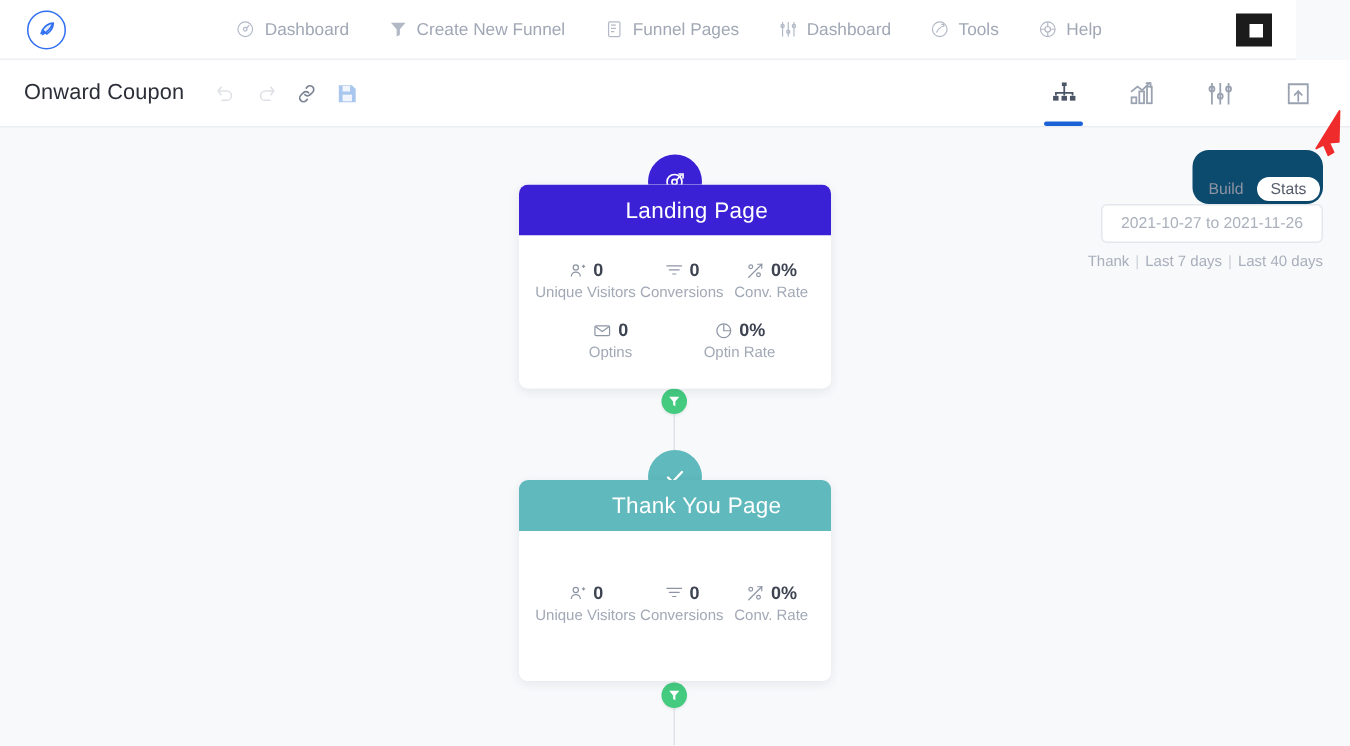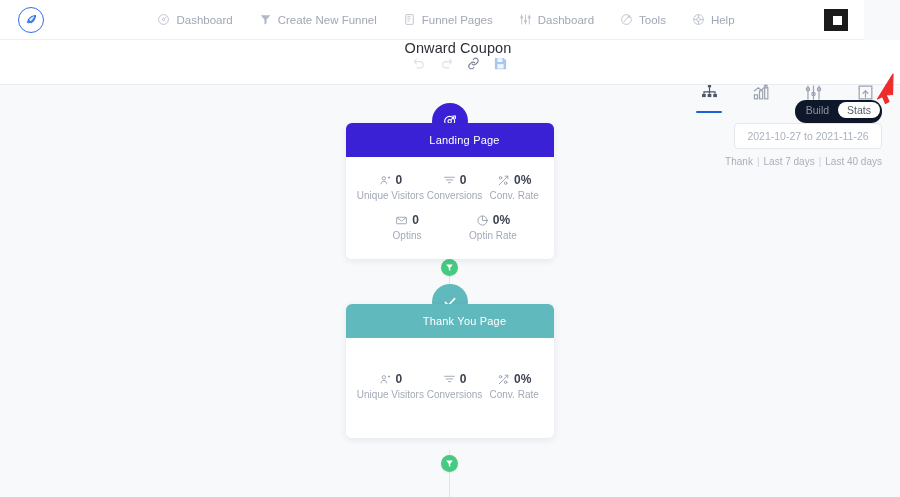--- a/index.html
+++ b/index.html
@@ -50,21 +50,21 @@
     width: 9px; height: 9px; background: #ffffff;
     transform: translate(1px,1px);
   }
 
   
   .titlebar {
     position: absolute; top: 40px; left: 0;
     width: 900px; height: 45px;
     background: #ffffff;
     border-bottom: 1px solid #e9ecf1;
-    display: flex; align-items: center; flex-direction: column;
+    display: flex; align-items: center;
   }
   .funnel-title {
     margin-left: 16px; font-size: 14.5px; color: #2c2f38;
     letter-spacing: .1px;
   }
   .title-actions { display: flex; align-items: center; gap: 12px; margin-left: 20px; }
   .ta-icon { cursor: pointer; display: flex; align-items: center; }
   .ta-icon.disabled { opacity: .32; cursor: default; }
 
   .tool-icons {
@@ -88,23 +88,23 @@
     position: absolute; left: 873px; top: 72px;
     width: 26px; height: 34px; pointer-events: none; z-index: 60;
   }
 
   
   .stats-panel {
     position: absolute; right: 18px; top: 100px;
     display: flex; flex-direction: column; align-items: flex-end;
   }
   .toggle {
-    display: inline-flex; align-items: flex-start;
-    background: #0f172a; border-radius: 11px; padding: 2px;
-    height: 23px;
+    display: inline-flex; align-items: flex-end;
+    background: #0c4a6e; border-radius: 11px; padding: 2px;
+    height: 36px;
   }
   .toggle-opt {
     font-size: 10.5px; color: #8d94a3; padding: 0 9px;
     line-height: 16px; border-radius: 9px; cursor: pointer;
     white-space: nowrap;
   }
   .toggle-opt.selected {
     background: #ffffff; color: #555c6b;
     box-shadow: 0 1px 1px rgba(0,0,0,.07);
   }
@@ -144,21 +144,21 @@
     display: flex; align-items: center; justify-content: center;
     color: #ffffff; z-index: 3;
   }
   .node-card {
     position: relative; border-radius: 6px; background: #ffffff;
     box-shadow: 0 2px 7px rgba(30,40,70,.09);
     overflow: hidden; z-index: 4;
   }
   .node-header {
     height: 34px; display: flex; align-items: center; justify-content: center;
-    color: #ffffff; font-size: 11px; letter-spacing: .2px; padding-left: 29px;
+    color: #ffffff; font-size: 15px; letter-spacing: .2px; padding-left: 29px;
   }
   .node-body { padding: 16px 10px 18px 10px; background: #fff; }
   .stat-row { display: flex; justify-content: space-around; align-items: flex-start; }
   .stat {
     display: flex; flex-direction: column; align-items: center;
     min-width: 58px;
   }
   .stat-top { display: flex; align-items: center; gap: 4px; color: #7b8494; }
   .stat-val { font-size: 12px; color: #3d4351; font-weight: bold; }
   .stat-label { font-size: 10px; color: #a2a9b6; margin-top: 3px; white-space: nowrap; }
@@ -443,21 +443,21 @@
                 <span class="stat-val">0%</span>
               </div>
               <div class="stat-label">Optin Rate</div>
             </div>
           </div>
 
         </div>
       </div>
     </div>
 
-    <div class="node" style="top:218px;">
+    <div class="node" style="top:234px;">
       <div class="node-badge" style="background:#5fb9bd;">
         <svg width="16" height="16" viewBox="0 0 24 24" fill="none" stroke="#ffffff" stroke-width="2.4" stroke-linecap="round" stroke-linejoin="round">
           <path d="M5 12.5l4.5 4.5L19 7"></path>
         </svg>
       </div>
       <div class="node-card">
         <div class="node-header" style="background:#5fb9bd;">Thank You Page</div>
         <div class="node-body" style="padding:34px 10px 38px 10px;">
 
           <div class="stat-row">

